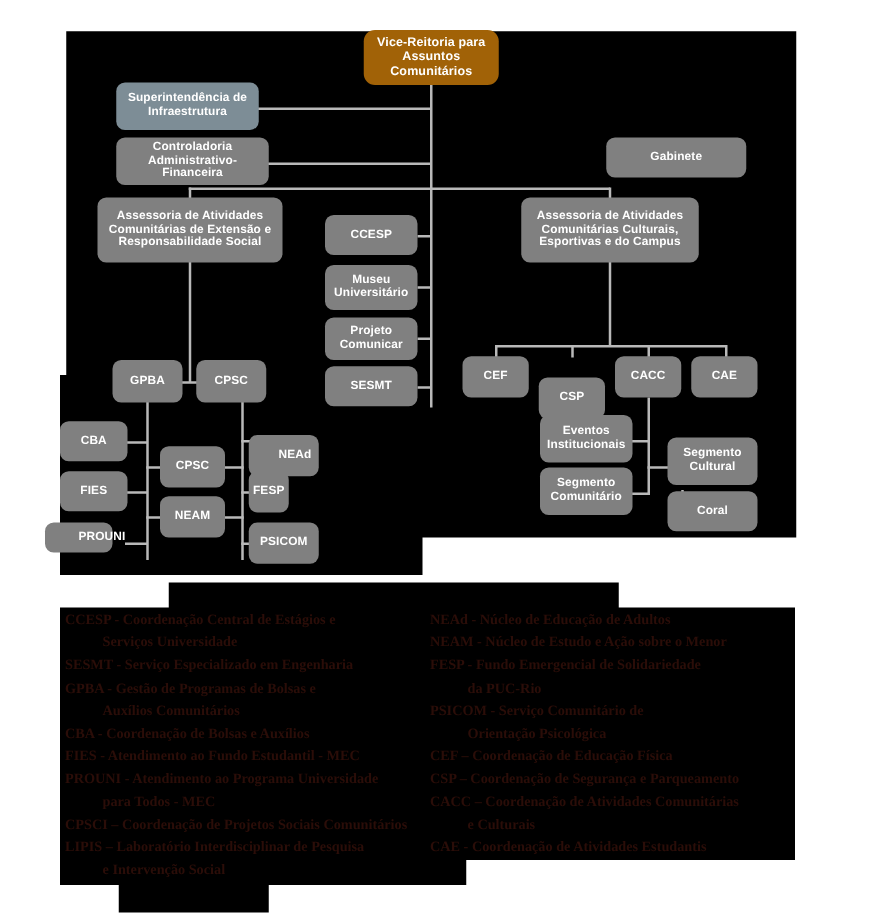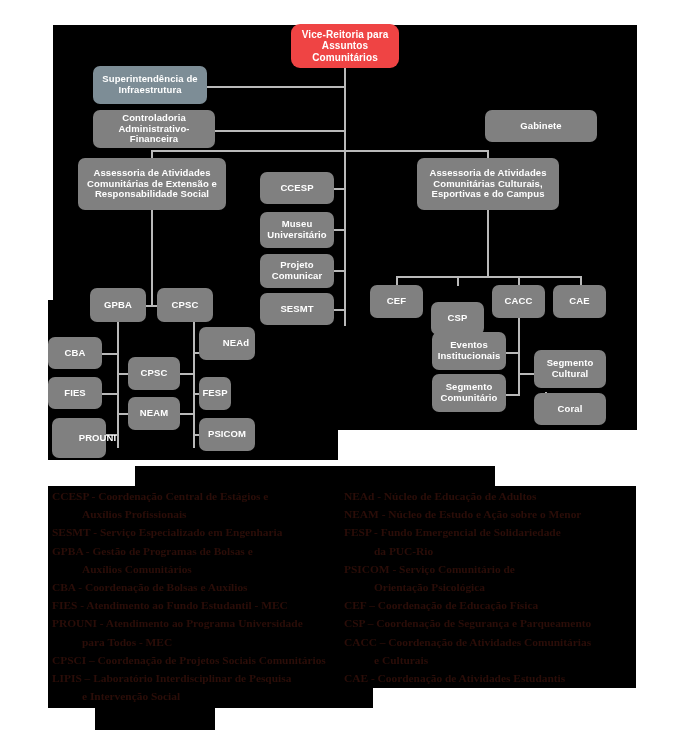--- a/index.html
+++ b/index.html
@@ -7,21 +7,21 @@
        font-family:"Liberation Sans",sans-serif;}
 
   
   .bg{position:absolute;background:#000000;}
 
   
   .node{position:absolute;box-sizing:border-box;border-radius:7px;
         background:#808080;color:#ffffff;display:flex;align-items:center;
         justify-content:center;text-align:center;line-height:1.12;
         font-size:9.5px;font-weight:bold;letter-spacing:.1px;padding:2px 3px;}
-  .node.root{background:#ef4444;border-radius:9px;font-size:10px;}
+  .node.root{background:#a16207;border-radius:9px;font-size:10px;}
   .node.tint{background:#7d8d96;}
   .node.sm{font-size:9.5px;}
 
   
   .ln{position:absolute;background:#b9b9b9;}
   .lnh{height:2px;}
   .lnv{width:2px;}
 
   
   .legend{position:absolute;font-family:"Liberation Serif",serif;
@@ -101,42 +101,42 @@
 <div class="node sm" style="left:260px;top:172px;width:74px;height:32px;">CCESP</div>
 <div class="node sm" style="left:260px;top:212px;width:74px;height:36px;">Museu Universitário</div>
 <div class="node sm" style="left:260px;top:254px;width:74px;height:34px;">Projeto Comunicar</div>
 <div class="node sm" style="left:260px;top:293px;width:74px;height:32px;">SESMT</div>
 
 <div class="node sm" style="left:90px;top:288px;width:56px;height:34px;">GPBA</div>
 <div class="node sm" style="left:157px;top:288px;width:56px;height:34px;">CPSC</div>
 
 <div class="node sm" style="left:48px;top:337px;width:54px;height:32px;">CBA</div>
 <div class="node sm" style="left:48px;top:377px;width:54px;height:32px;">FIES</div>
-<div class="node sm" style="left:52px;top:418px;width:54px;height:40px;padding-left:40px;">PROUNI</div>
+<div class="node sm" style="left:36px;top:418px;width:54px;height:24px;padding-left:40px;">PROUNI</div>
 
 <div class="node sm" style="left:128px;top:357px;width:52px;height:33px;">CPSC</div>
 <div class="node sm" style="left:128px;top:397px;width:52px;height:33px;">NEAM</div>
 
-<div class="node sm" style="left:199px;top:327px;width:56px;height:33px;padding-left:21px;">NEAd</div>
+<div class="node sm" style="left:199px;top:348px;width:56px;height:33px;padding-left:21px;">NEAd</div>
 <div class="node sm" style="left:199px;top:377px;width:32px;height:33px;">FESP</div>
 <div class="node sm" style="left:199px;top:418px;width:56px;height:33px;">PSICOM</div>
 
 <div class="node sm" style="left:370px;top:285px;width:53px;height:33px;">CEF</div>
 <div class="node sm" style="left:431px;top:302px;width:53px;height:33px;">CSP</div>
 <div class="node sm" style="left:492px;top:285px;width:53px;height:33px;">CACC</div>
 <div class="node sm" style="left:553px;top:285px;width:53px;height:33px;">CAE</div>
 
 <div class="node sm" style="left:432px;top:332px;width:74px;height:38px;">Eventos Institucionais</div>
 <div class="node sm" style="left:432px;top:374px;width:74px;height:38px;">Segmento Comunitário</div>
 <div class="node sm" style="left:534px;top:350px;width:72px;height:38px;">Segmento Cultural</div>
 <div class="node sm" style="left:534px;top:393px;width:72px;height:32px;">Coral</div>
 
 <div class="legend" style="left:52px;top:487px;width:285px;">
     <div class="li">CCESP - Coordenação Central de Estágios e</div>
-    <div class="li cont">Auxílios Profissionais</div>
+    <div class="li cont">Serviços Universidade</div>
     <div class="li">SESMT - Serviço Especializado em Engenharia</div>
     <div class="li">GPBA - Gestão de Programas de Bolsas e</div>
     <div class="li cont">Auxílios Comunitários</div>
     <div class="li">CBA - Coordenação de Bolsas e Auxílios</div>
     <div class="li">FIES - Atendimento ao Fundo Estudantil - MEC</div>
     <div class="li">PROUNI - Atendimento ao Programa Universidade</div>
     <div class="li cont">para Todos - MEC</div>
     <div class="li">CPSCI – Coordenação de Projetos Sociais Comunitários</div>
     <div class="li">LIPIS – Laboratório Interdisciplinar de Pesquisa</div>
     <div class="li cont">e Intervenção Social</div>

